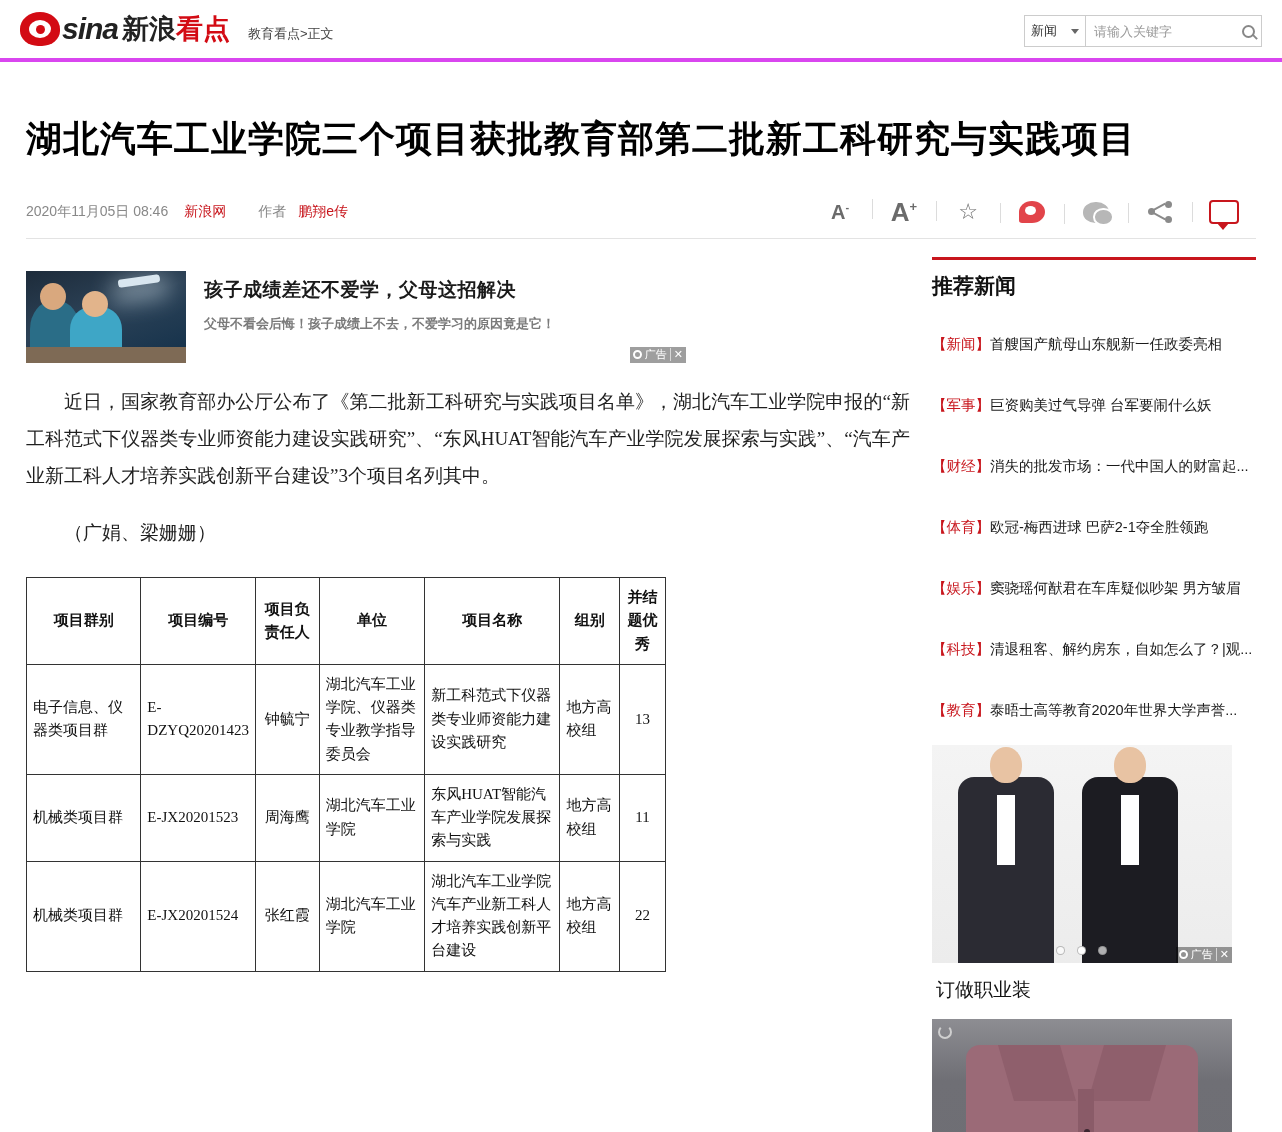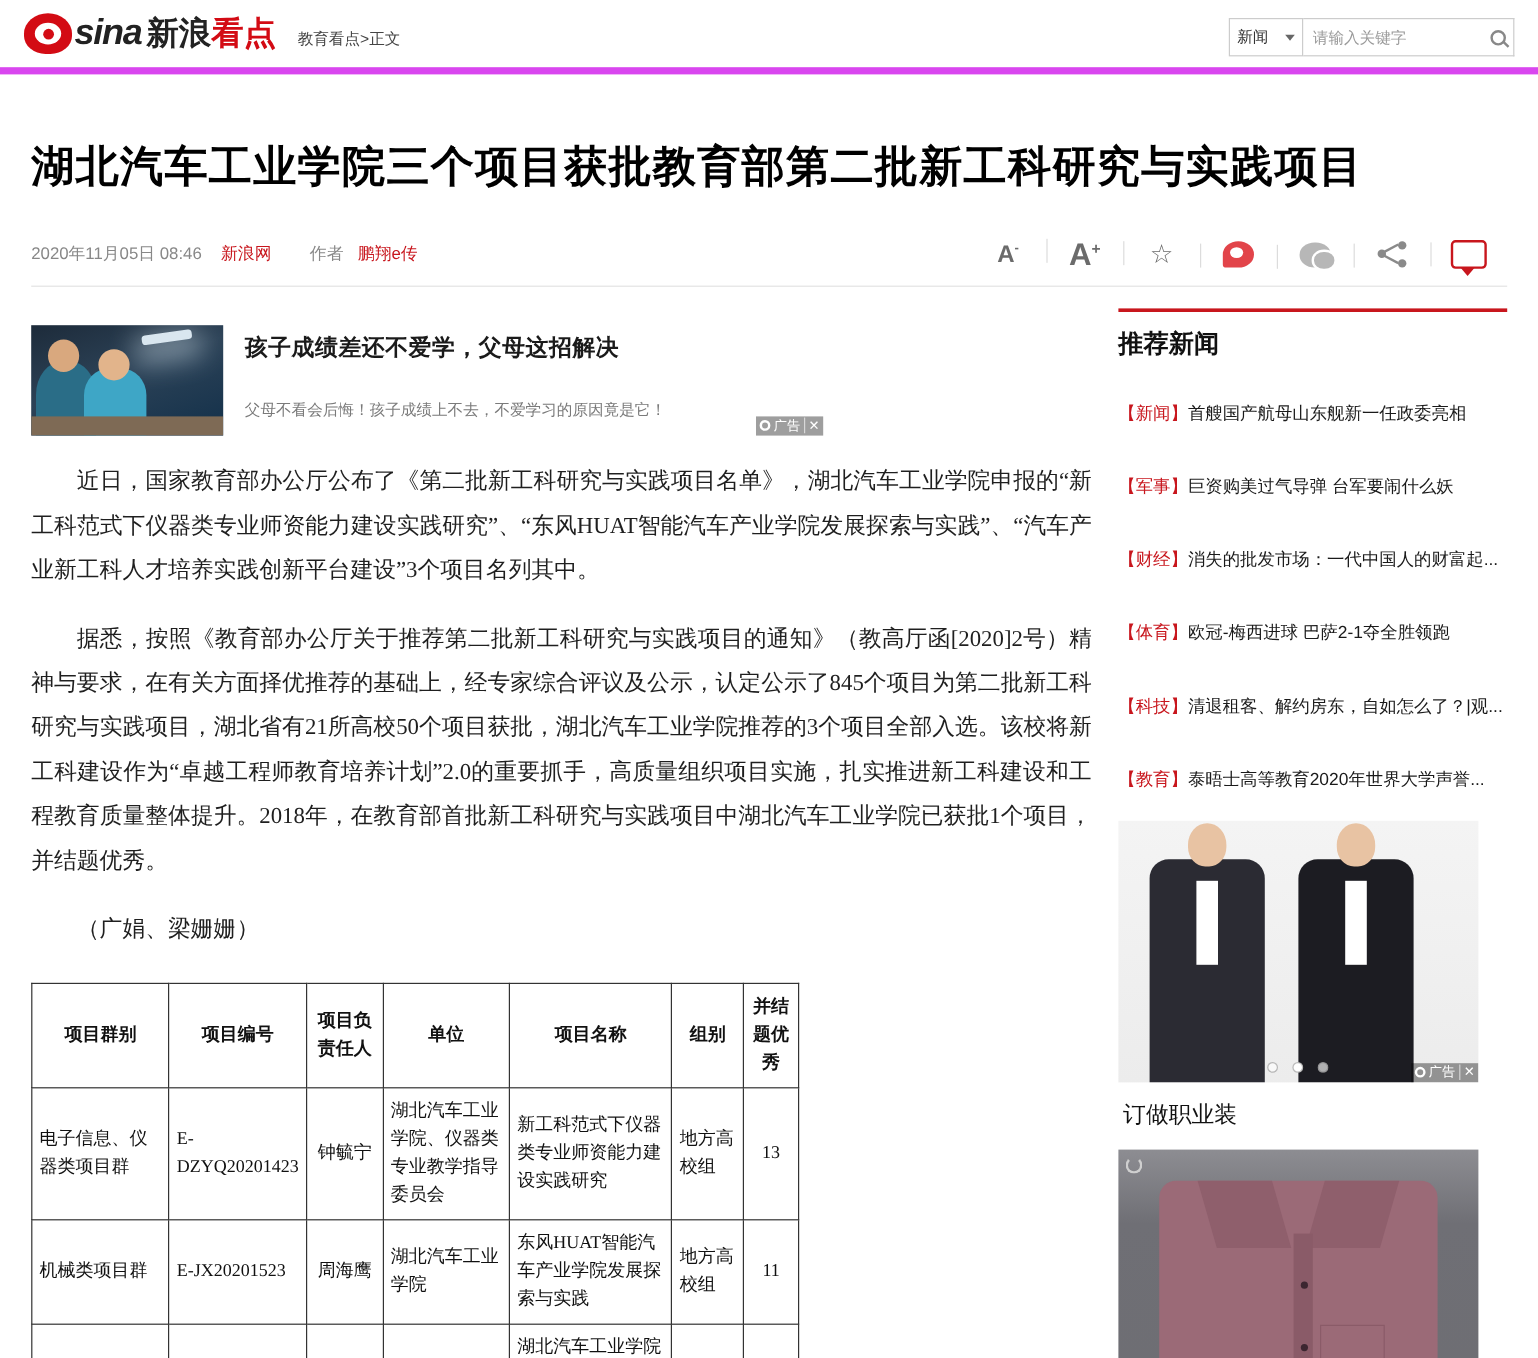--- a/index.html
+++ b/index.html
@@ -8,21 +8,21 @@
     width: 1282px;
     background: #fff;
     font-family: "Liberation Sans", sans-serif;
     color: #333;
   }
   .page { width: 1282px; position: relative; }
 
   
   .topbar {
     height: 62px;
-    border-bottom: 6px solid #d946ef;
+    border-bottom: 4px solid #d946ef;
     display: flex;
     align-items: center;
     padding: 0 20px;
     position: relative;
   }
   .logo-wrap { display: flex; align-items: center; }
   .sina-eye {
     width: 40px; height: 34px;
     background: #d30b14;
     border-radius: 50% 50% 45% 45%;
@@ -311,21 +311,22 @@
   .ad-text { margin-left: 18px; padding-top: 6px; }
   .ad-title {
     font-size: 19px;
     font-weight: bold;
     color: #1a1a1a;
     letter-spacing: .5px;
   }
   .ad-sub {
     font-size: 13px;
     color: #7a7a7a;
-    margin-top: 30px;
+    margin-top: 12px;
+    font-weight: bold;
   }
   .ad-tag {
     position: absolute;
     right: 0; bottom: 0;
     display: flex;
     align-items: center;
     background: rgba(0,0,0,.38);
     color: #fff;
     font-size: 11px;
     height: 16px;
@@ -581,21 +582,20 @@
           <div class="ad-sub">父母不看会后悔！孩子成绩上不去，不爱学习的原因竟是它！</div>
         </div>
         <div class="ad-tag">
           <span class="gear"></span>
           <span>广告</span>
           <span class="x">✕</span>
         </div>
       </div>
 
       <p class="para indent">近日，国家教育部办公厅公布了《第二批新工科研究与实践项目名单》，湖北汽车工业学院申报的“新工科范式下仪器类专业师资能力建设实践研究”、“东风HUAT智能汽车产业学院发展探索与实践”、“汽车产业新工科人才培养实践创新平台建设”3个项目名列其中。</p>
-      <p class="para indent">据悉，按照《教育部办公厅关于推荐第二批新工科研究与实践项目的通知》（教高厅函[2020]2号）精神与要求，在有关方面择优推荐的基础上，经专家综合评议及公示，认定公示了845个项目为第二批新工科研究与实践项目，湖北省有21所高校50个项目获批，湖北汽车工业学院推荐的3个项目全部入选。该校将新工科建设作为“卓越工程师教育培养计划”2.0的重要抓手，高质量组织项目实施，扎实推进新工科建设和工程教育质量整体提升。2018年，在教育部首批新工科研究与实践项目中湖北汽车工业学院已获批1个项目，并结题优秀。</p>
       <p class="para indent">（广娟、梁姗姗）</p>
 
       <table class="data-table">
         <thead>
           <tr>
             <th class="c-group">项目群别</th>
             <th class="c-code">项目编号</th>
             <th class="c-person">项目负责任人</th>
             <th class="c-unit">单位</th>
             <th class="c-name">项目名称</th>
@@ -651,20 +651,24 @@
         </div>
         <div class="news-item">
           <span class="news-cat">【财经】</span>
           <span class="news-text">消失的批发市场：一代中国人的财富起...</span>
         </div>
         <div class="news-item">
           <span class="news-cat">【体育】</span>
           <span class="news-text">欧冠-梅西进球 巴萨2-1夺全胜领跑</span>
         </div>
         <div class="news-item">
+          <span class="news-cat">【娱乐】</span>
+          <span class="news-text">窦骁瑶何猷君在车库疑似吵架 男方皱眉</span>
+        </div>
+        <div class="news-item">
           <span class="news-cat">【科技】</span>
           <span class="news-text">清退租客、解约房东，自如怎么了？|观...</span>
         </div>
         <div class="news-item">
           <span class="news-cat">【教育】</span>
           <span class="news-text">泰晤士高等教育2020年世界大学声誉...</span>
         </div>
       </div>
 
       <div class="side-ad">

